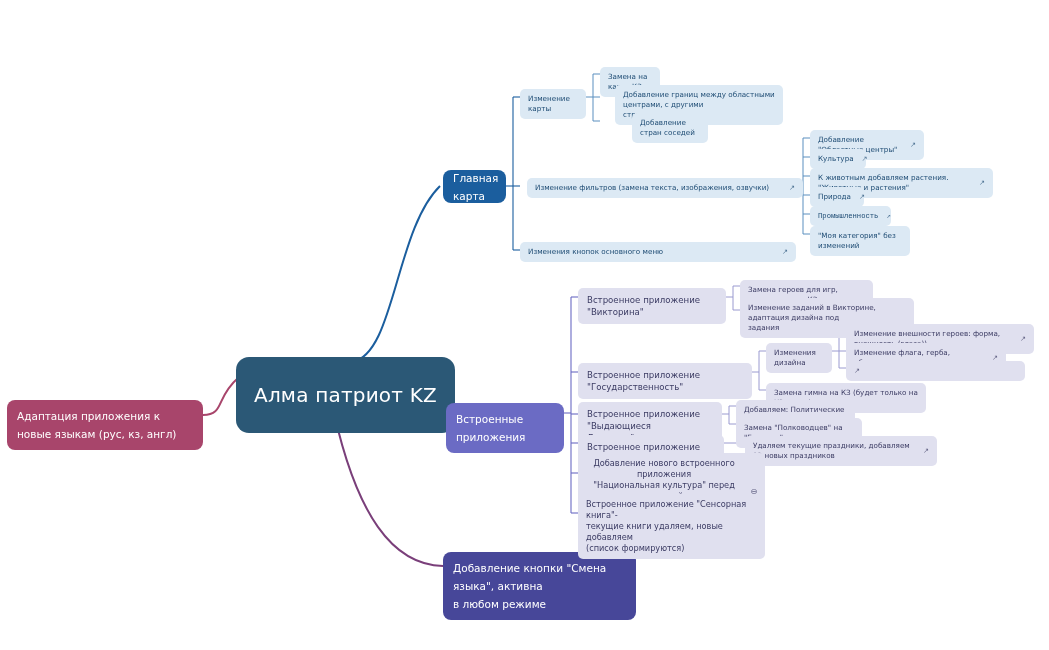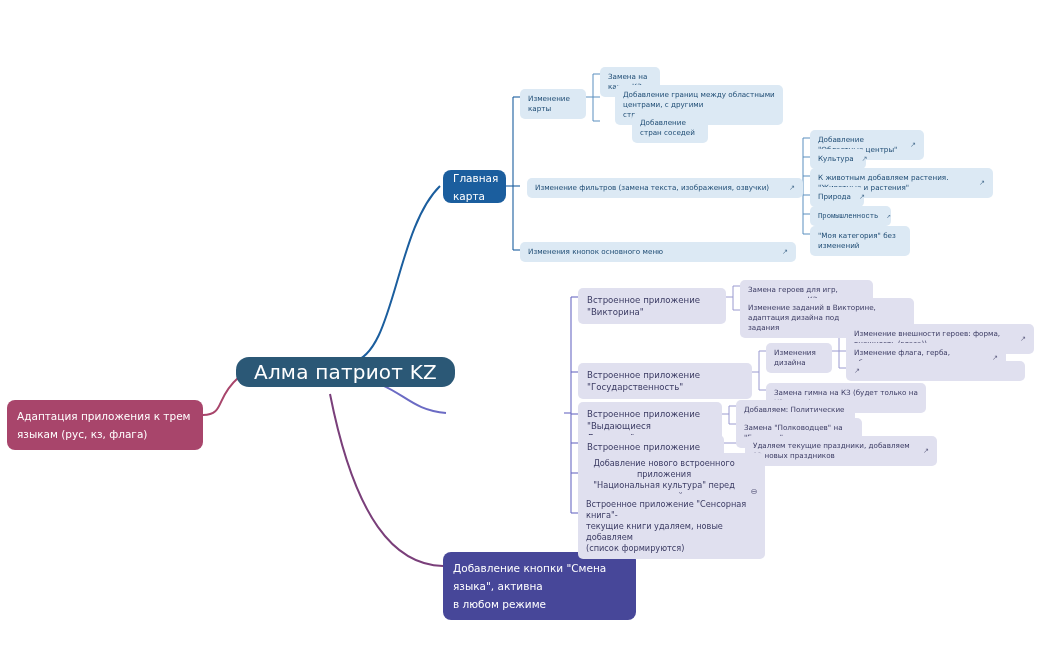--- a/index.html
+++ b/index.html
@@ -6,21 +6,21 @@
   body{width:1049px;height:650px;position:relative;overflow:hidden;
        font-family:"DejaVu Sans","Liberation Sans",sans-serif;}
   #canvas{position:absolute;left:0;top:0;width:1049px;height:650px;}
   svg.links{position:absolute;left:0;top:0;width:1049px;height:650px;overflow:visible;}
 
   .node{position:absolute;box-sizing:border-box;display:flex;align-items:center;}
   .node .txt{white-space:pre-line;}
 
   
   .central{background:#2b5876;color:#ffffff;border-radius:13px;
-           padding:3px 18px;font-size:20px;letter-spacing:.2px;}
+           padding:26px 18px;font-size:20px;letter-spacing:.2px;}
 
   
   .l1{border-radius:8px;color:#ffffff;font-size:10.5px;line-height:18px;
       padding:7px 10px;}
   .l1.blue{background:#1b5e9e;}
   .l1.violet{background:#6b6bc4;}
   .l1.indigo{background:#474799;}
   .l1.crimson{background:#a8456b;}
 
   
@@ -116,21 +116,21 @@
 
       <path d="M 724 443 L 745 443"></path>
     </g>
   </svg>
 
   <div class="node central" style="left:236px;top:357px;">
     <span class="txt">Алма патриот KZ</span>
   </div>
 
   <div class="node l1 crimson" style="left:7px;top:400px;width:196px;">
-    <span class="txt">Адаптация приложения к трем языкам (рус, кз, флага)</span>
+    <span class="txt">Адаптация приложения к новые языкам (рус, кз, англ)</span>
   </div>
 
   <div class="node l1 indigo" style="left:443px;top:552px;width:193px;">
     <span class="txt">Добавление кнопки "Смена языка", активна
 в любом режиме</span>
   </div>
 
   <div class="node l1 blue" style="left:443px;top:170px;width:63px;height:33px;">
     <span class="txt">Главная
 карта</span>
@@ -185,20 +185,23 @@
 
   <div class="node leaf b" style="left:810px;top:226px;width:100px;">
     <span class="lbl">"Моя категория" без изменений</span>
   </div>
 
   <div class="node leaf b" style="left:520px;top:242px;width:276px;">
     <span class="lbl">Изменения кнопок основного меню</span>
     <span class="ic">↗</span>
   </div>
 
+  <div class="node l1 violet" style="left:446px;top:403px;width:118px;">
+    <span class="txt">Встроенные приложения</span>
+  </div>
 
   <div class="node leaf v big" style="left:578px;top:288px;width:148px;">
     <span class="lbl">Встроенное приложение "Викторина"</span>
   </div>
 
   <div class="node leaf v" style="left:740px;top:280px;width:133px;">
     <span class="lbl">Замена героев для игр, адаптация под КЗ</span>
   </div>
 
   <div class="node leaf v" style="left:740px;top:298px;width:174px;">

